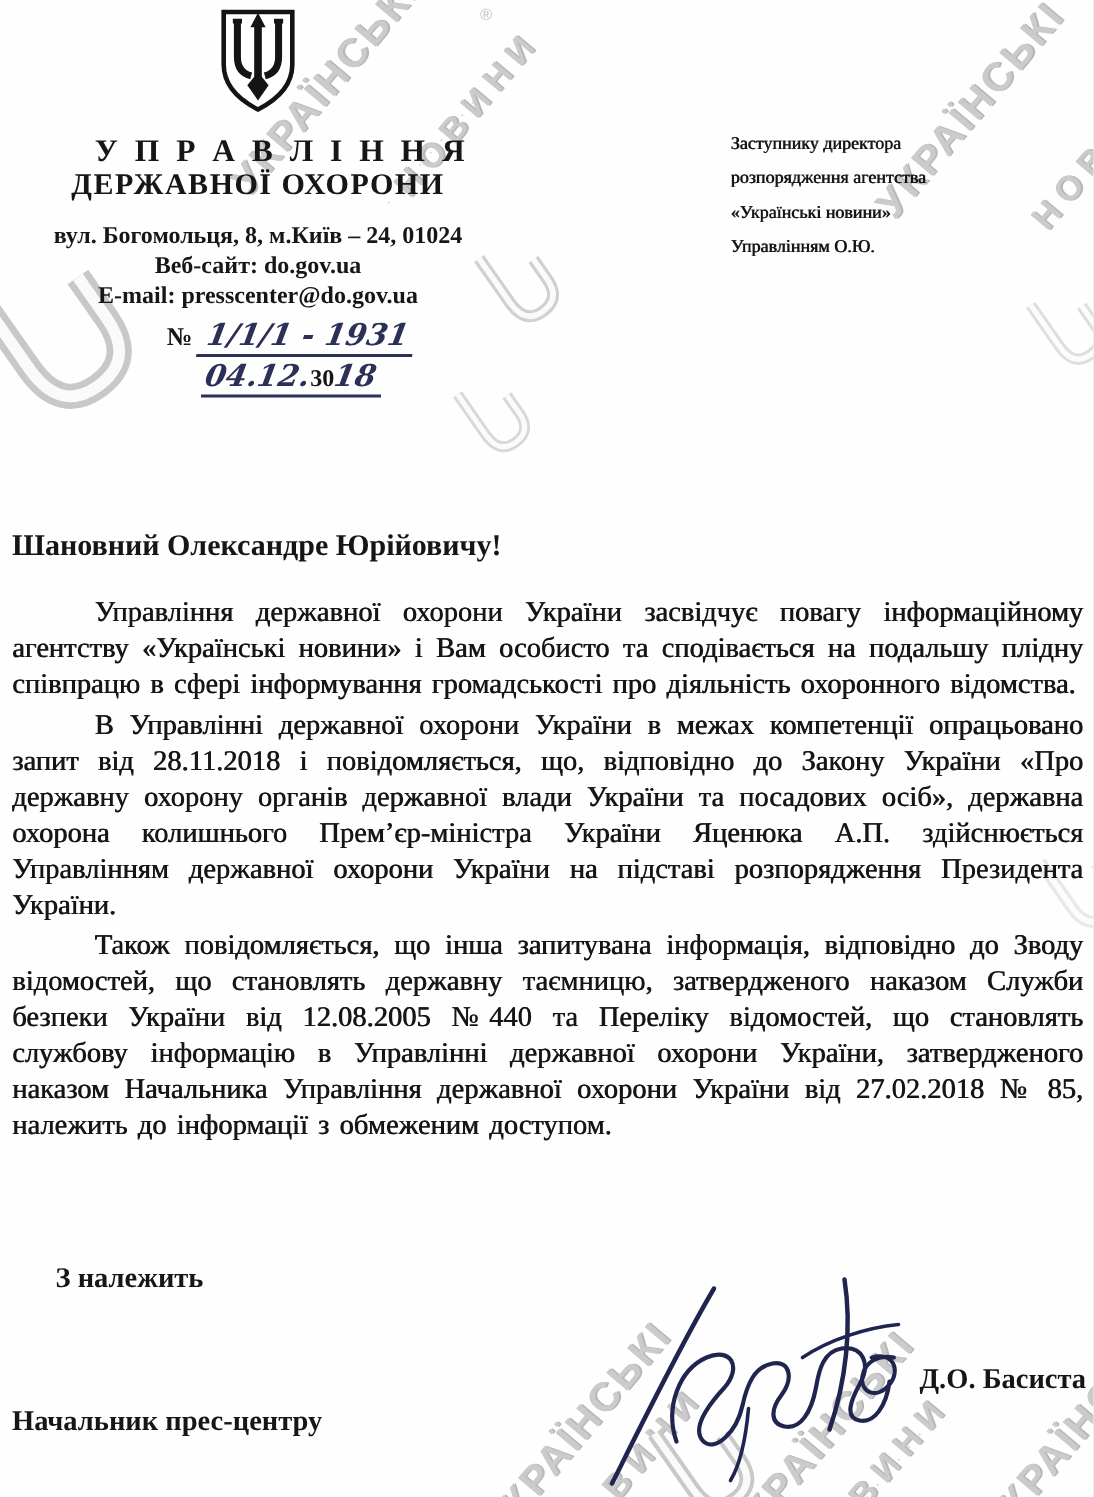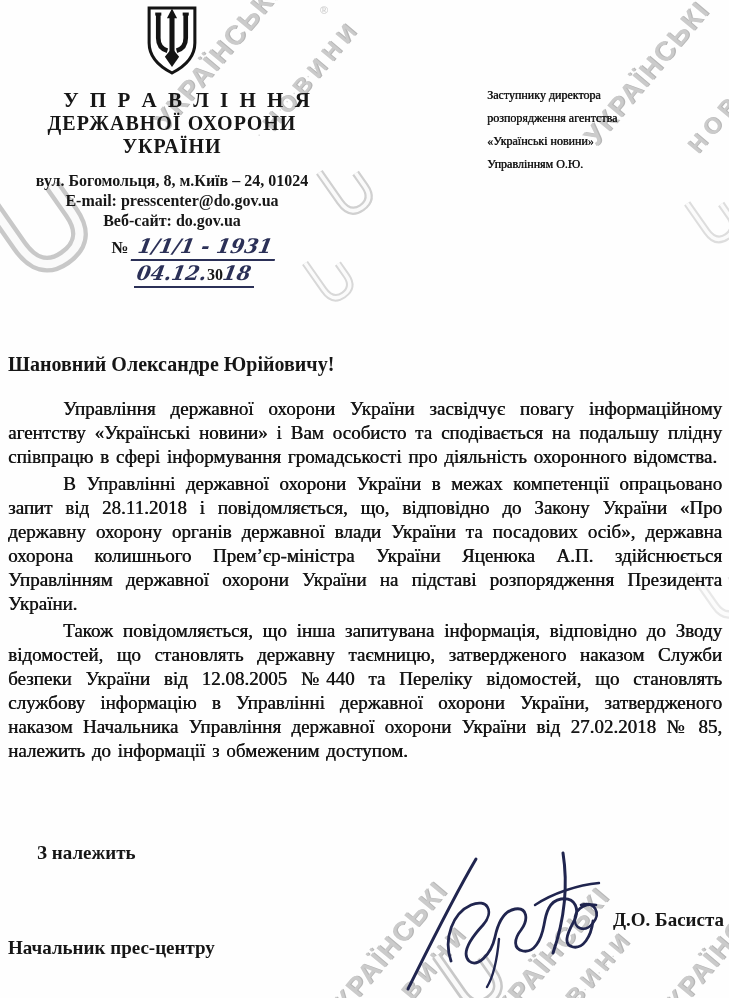--- a/index.html
+++ b/index.html
@@ -160,25 +160,24 @@
     </g>
     <g fill="#141414">
       <path d="M30.5 4 L35.5 13.5 H25.5 Z"></path>
       <path d="M30.5 43 L23.5 51.5 L30.5 61.5 L37.5 51.5 Z"></path>
     </g>
   </svg>
 
   <div class="letterhead">
     <div class="org1">У П Р А В Л І Н Н Я</div>
     <div class="org2">ДЕРЖАВНОЇ ОХОРОНИ</div>
-    <div class="org3">УКРАЇНИ</div>
     <div class="lh-gap"></div>
     <div class="addr">вул. Богомольця, 8, м.Київ – 24, 01024</div>
+    <div class="addr">Веб-сайт: do.gov.ua</div>
     <div class="addr">E-mail: presscenter@do.gov.ua</div>
-    <div class="addr">Веб-сайт: do.gov.ua</div>
     <div class="ref-block">
       <div class="ref-row">
         <span>№</span>
         <span class="handwr ref-num">1/1/1 - 1931</span>
       </div>
       <div class="date-row">
         <span class="handwr date-hand">04.12.</span><span>30</span><span class="handwr date-hand">18</span>
       </div>
     </div>
   </div>

